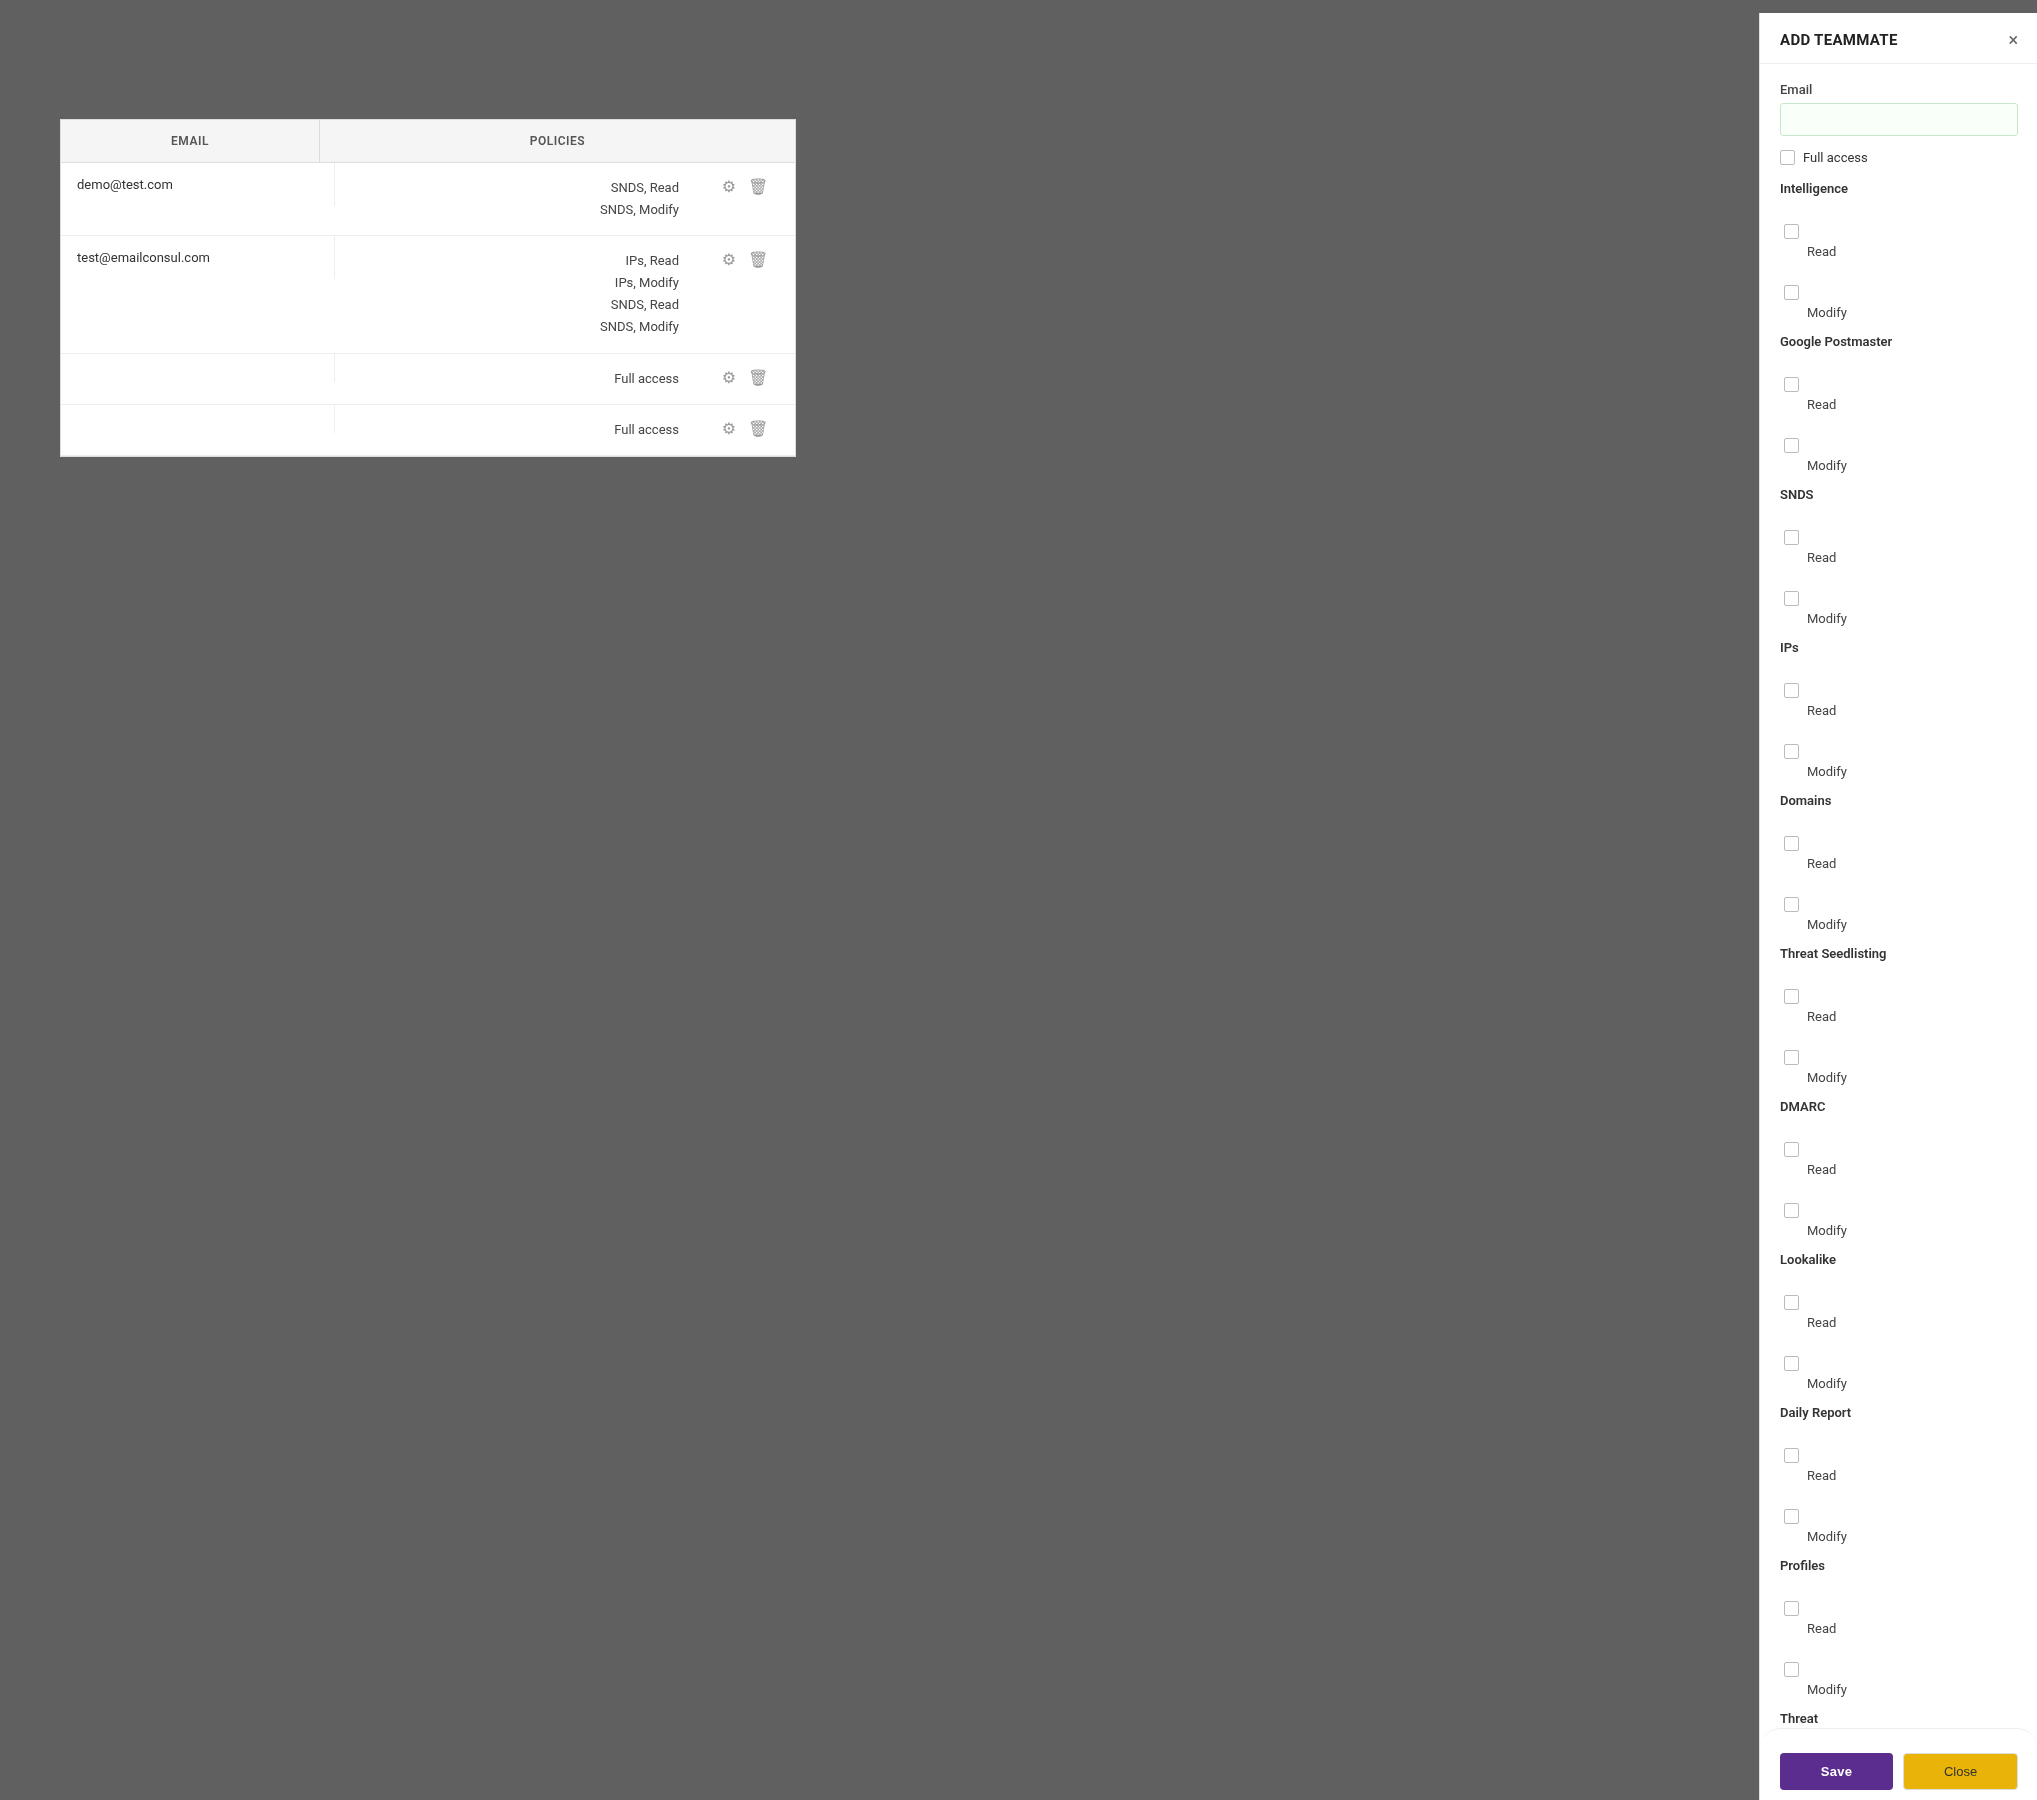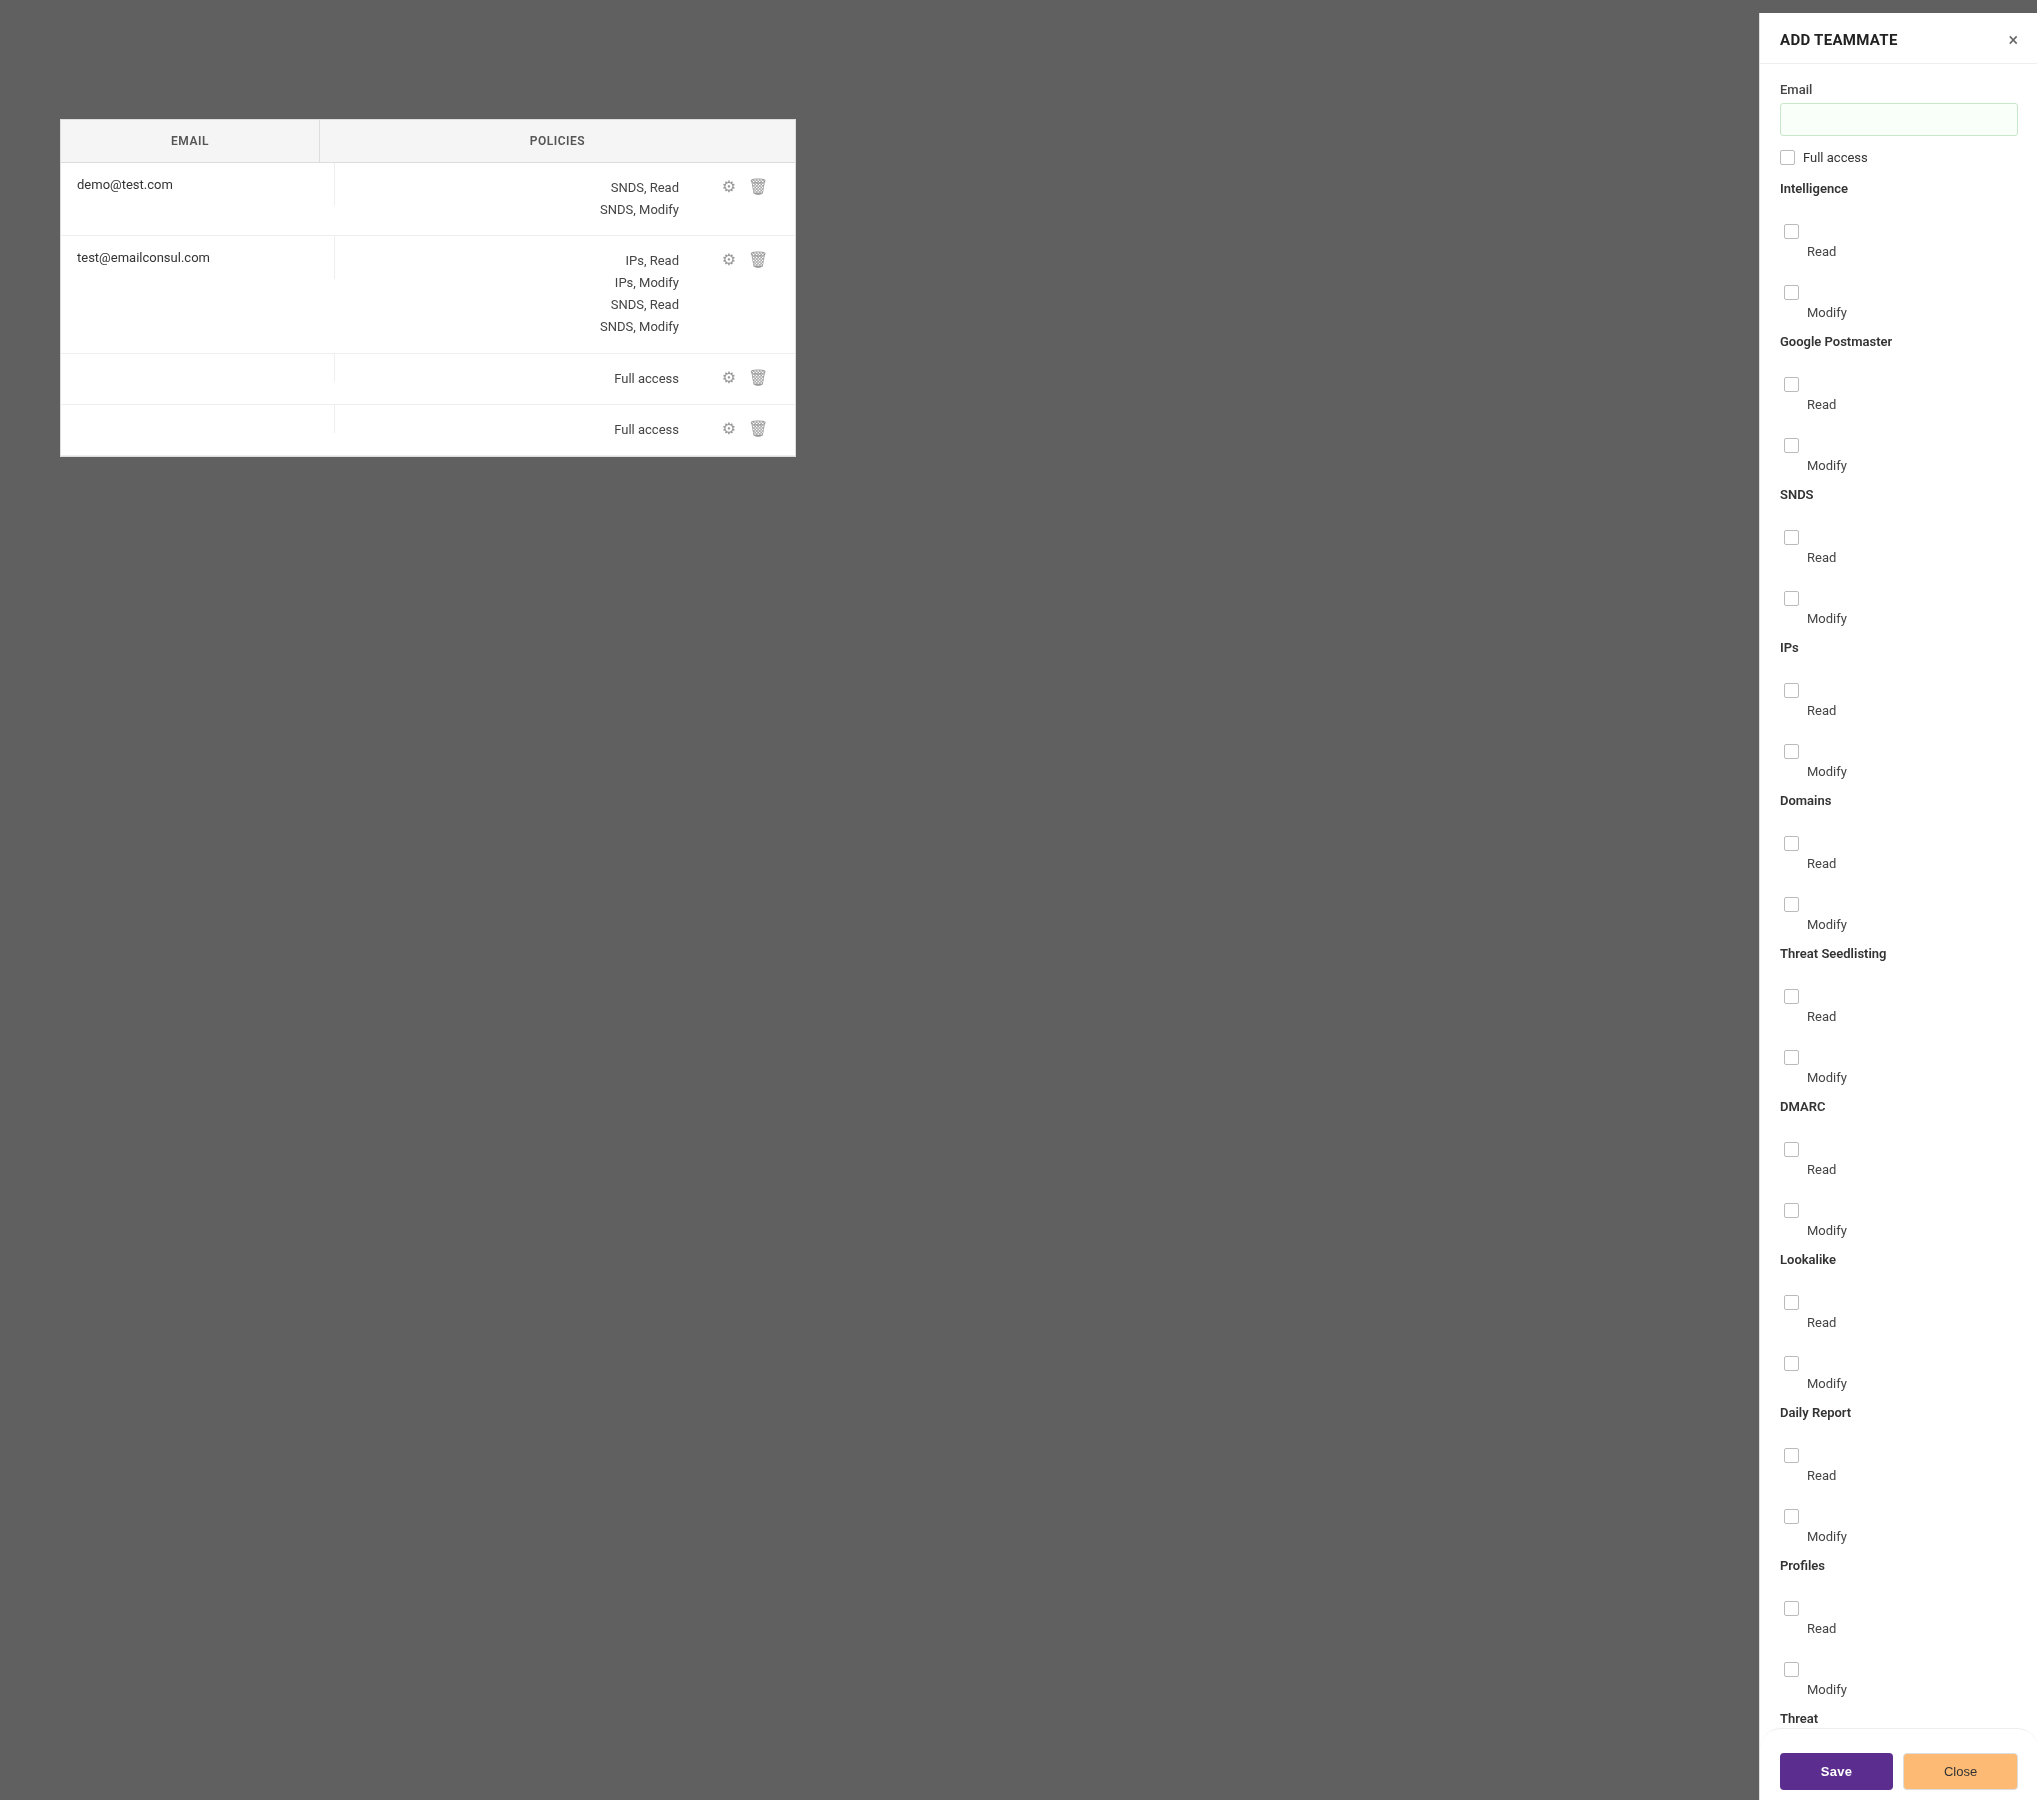--- a/index.html
+++ b/index.html
@@ -222,21 +222,21 @@
       border-radius: 4px;
       padding: 10px 16px;
       font-size: 13px;
       font-weight: 600;
       cursor: pointer;
       letter-spacing: 0.3px;
     }
 
     .btn-close {
       flex: 1;
-      background: #fdba74;
+      background: #eab308;
       color: #333;
       border: 1px solid #ddd;
       border-radius: 4px;
       padding: 10px 16px;
       font-size: 13px;
       font-weight: 500;
       cursor: pointer;
     }
   </style>
 </head>

